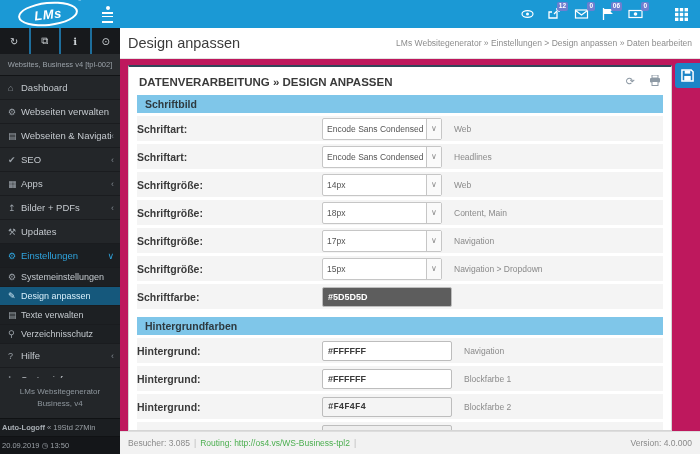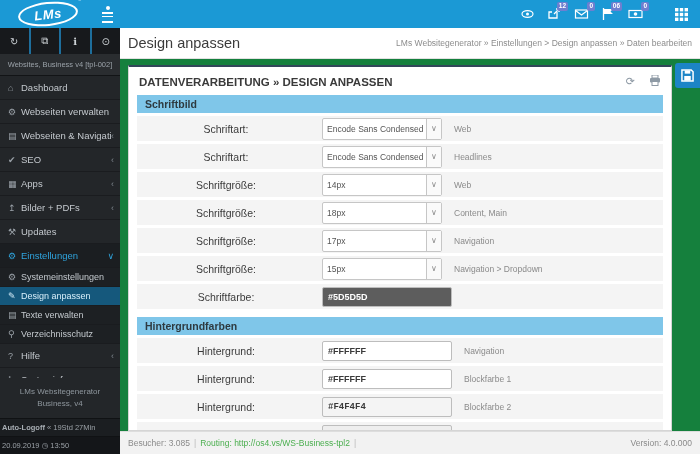--- a/index.html
+++ b/index.html
@@ -49,32 +49,32 @@
   .sb-bar{background:#1B1E21;color:#9AA0A6;font-size:7.5px;text-align:left;padding:4px 2px;
           border-top:1px solid #101214;}
   .sb-bar.dark{background:#141619;}
   .sb-bar b{font-weight:bold;color:#A8AEB4;}
   
   .main{position:absolute;top:28px;left:120px;right:0;bottom:0;display:flex;flex-direction:column;}
   .title-strip{height:30px;background:#fff;border-bottom:1px solid #E2E2E2;display:flex;
                align-items:center;padding:0 8px;flex:none;}
   .page-title{font-size:14.5px;color:#3C3C3C;}
   .breadcrumb{margin-left:auto;font-size:8.5px;color:#8C8C8C;}
-  .content{flex:1;background:#15803d;padding:6px 28px 0 8px;position:relative;overflow:hidden;}
+  .content{flex:1;background:#be185d;padding:6px 28px 0 8px;position:relative;overflow:hidden;}
   .panel{background:#fff;border:1px solid #D5D5D5;border-top:2px solid #32465A;height:100%;
          box-sizing:border-box;overflow:hidden;}
   .panel-head{display:flex;align-items:center;padding:8px 10px 7px 10px;}
   .panel-title{font-weight:bold;font-size:11.5px;color:#3A3A3A;}
   .panel-tools{margin-left:auto;display:flex;gap:14px;align-items:center;}
   .ptool{color:#8E9AA5;font-size:11px;cursor:pointer;line-height:1;}
   .panel-body{padding:0 8px;}
   .sec-bar{background:#7FC6E9;color:#2E3A40;font-weight:bold;font-size:10.5px;padding:3px 8px;
            margin-bottom:3px;}
   .frow{display:flex;align-items:center;background:#F4F4F4;height:25px;margin-bottom:3px;}
-  .frow .flabel{width:178px;text-align:center;font-weight:normal;font-size:10.5px;color:#3A3A3A;
+  .frow .flabel{width:178px;text-align:left;font-weight:bold;font-size:10.5px;color:#3A3A3A;
                 padding-right:7px;flex:none;}
   .sel{width:118px;height:20px;background:#fff;border:1px solid #C6C6C6;border-radius:2px;
        display:flex;align-items:center;flex:none;cursor:pointer;}
   .sel .sel-text{flex:1;font-size:8.5px;color:#555;padding:0 4px;white-space:nowrap;overflow:hidden;}
   .sel .sel-arrow{width:14px;align-self:stretch;border-left:1px solid #C6C6C6;background:#FAFAFA;
                   color:#8A8A8A;font-size:8px;display:flex;align-items:center;justify-content:center;}
   .cinput{width:118px;height:18px;border:1px solid #BDBDBD;border-radius:2px;flex:none;
           display:flex;align-items:center;font-size:9px;font-weight:bold;padding:0 5px;
           box-sizing:content-box;cursor:text;}
   .fnote{margin-left:12px;font-size:8.5px;color:#8A8A8A;white-space:nowrap;}

